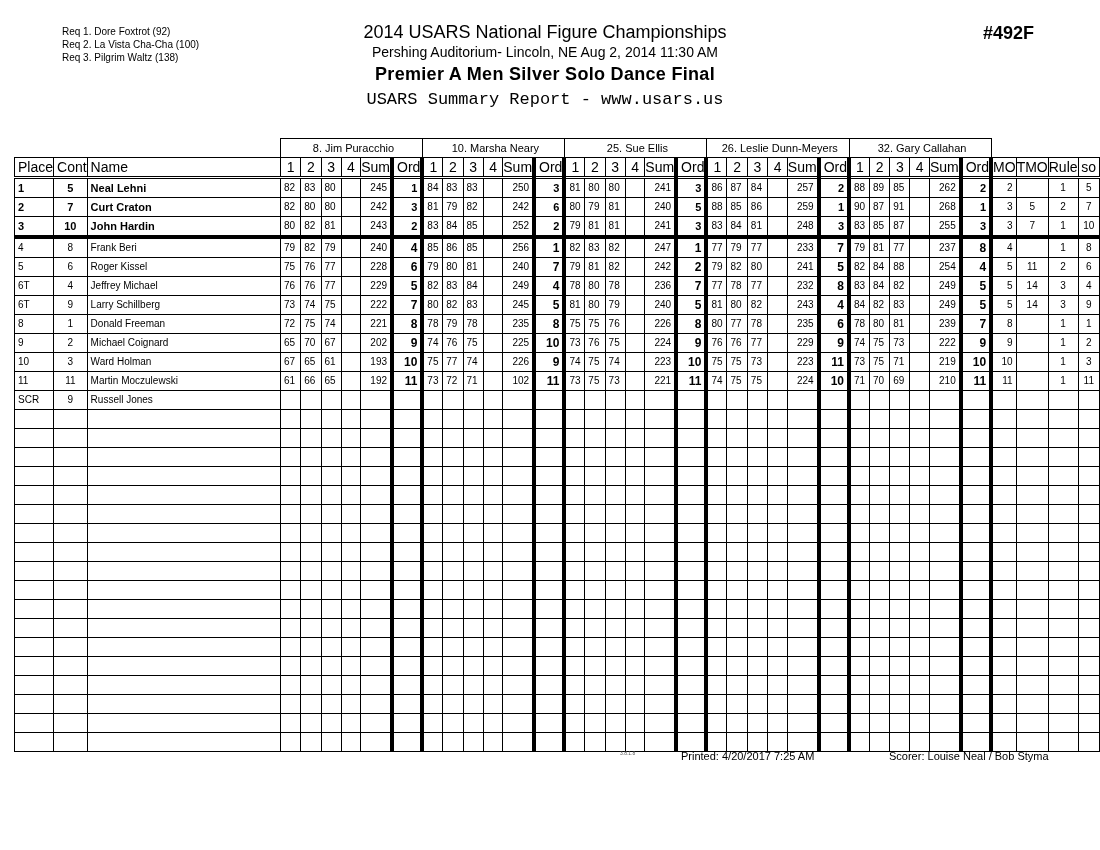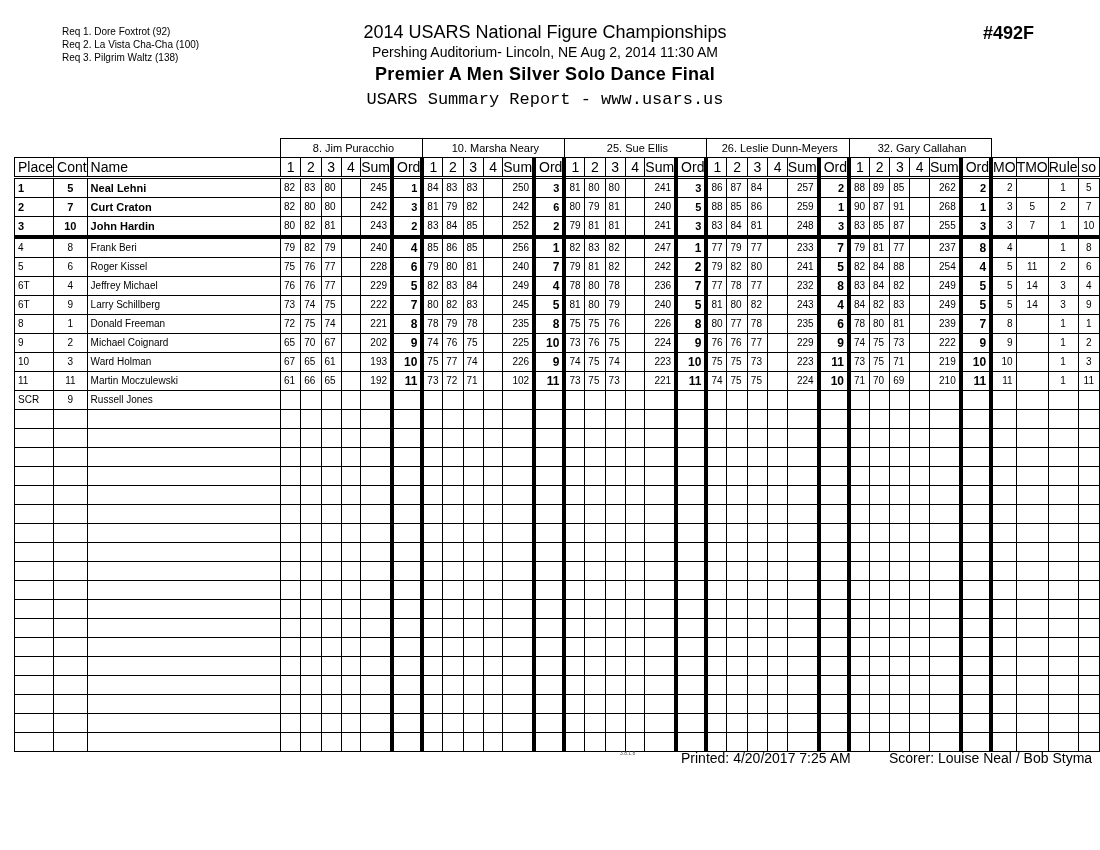--- a/index.html
+++ b/index.html
@@ -21,21 +21,21 @@
   table.grid tr.colhdr td { font-size:14px; text-align:center; border-bottom:3px double #000;margin-top:12px; }
   table.grid tr.colhdr td.left { text-align:left; padding-left:3px; }
   td.c { text-align:center; }
   td.r { text-align:right; padding-right:3px !important; }
   td.l { text-align:left; padding-left:3px !important; }
   td.ord { font-weight:bold; text-align:right; padding-right:3px !important; font-size:12px; }
   td.thickL { border-left:4px solid #000 !important; }
   tr.top3 td { font-weight:bold; font-size:11px; }
   tr.top3 td.score, tr.top3 td.sum, tr.top3 td.misc { font-weight:normal; font-size:10px; }
   tr.sep td { border-bottom:4px solid #000; }
-  .footer { position:absolute; top:750px; font-size:14px; white-space:nowrap;padding-left:40px; }
+  .footer { position:absolute; top:750px; font-size:11px; white-space:nowrap;padding-left:40px; }
   .ver { position:absolute; left:620px; top:750px; font-size:5px; color:#555; }
 </style>
 </head>
 <body>
 
 <div class="req">
   <div>Req  1.  Dore Foxtrot (92)</div>
   <div>Req  2.  La Vista Cha-Cha (100)</div>
   <div>Req  3.  Pilgrim Waltz (138)</div>
 </div>

